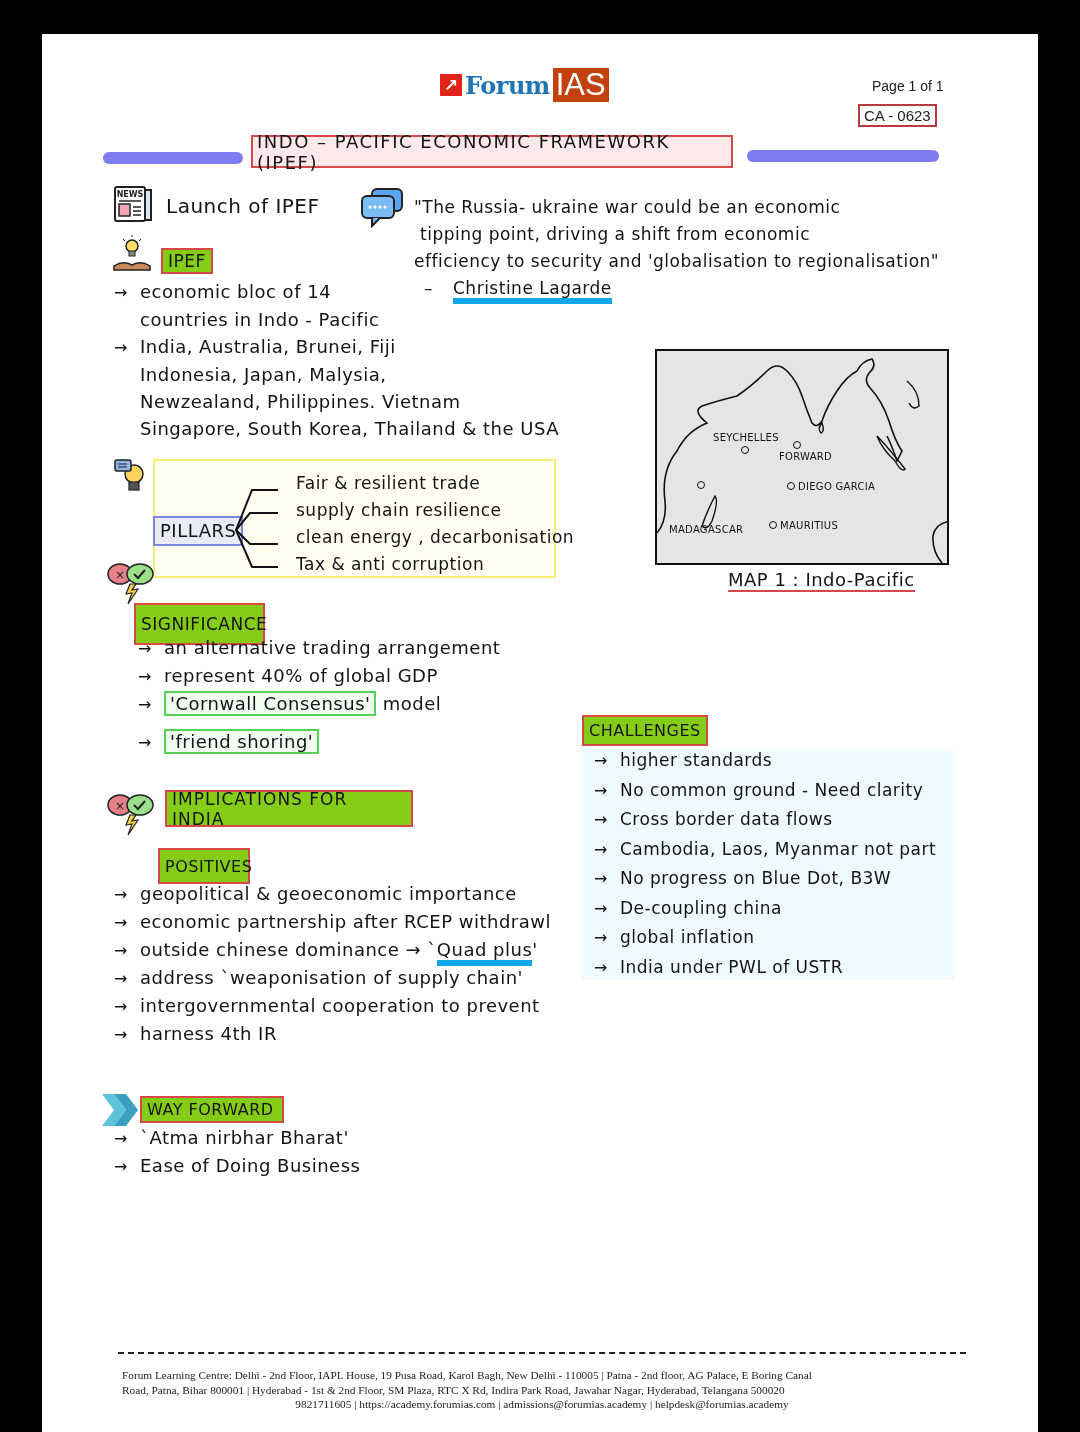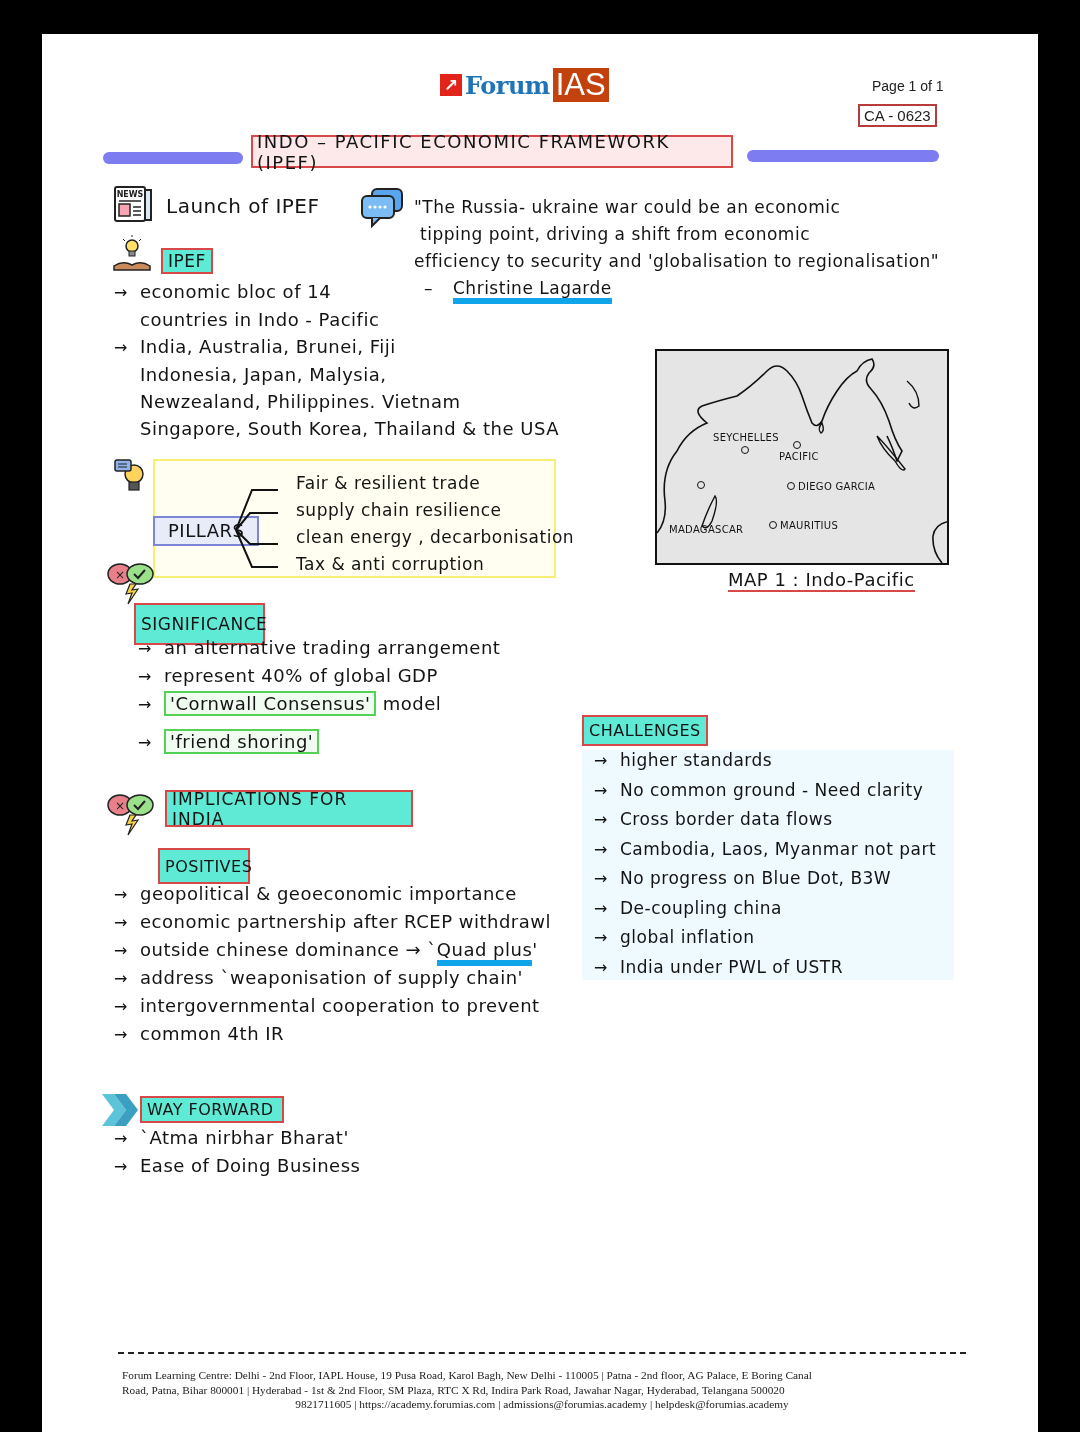--- a/index.html
+++ b/index.html
@@ -21,23 +21,23 @@
 
   .page-num { left: 830px; top: 44px; font-family: "Liberation Sans", sans-serif; font-size: 14px; color: #222; }
   .ca-code { left: 816px; top: 70px; border: 2px solid #b83a3a; padding: 1px 4px; font-family: "Liberation Sans", sans-serif; font-size: 15px; color: #222; }
 
   
   .pill { height: 12px; background: #7d7cf0; border-radius: 6px; }
   .pill-left { left: 61px; top: 118px; width: 140px; }
   .pill-right { left: 705px; top: 116px; width: 192px; }
   .title-box { left: 209px; top: 101px; width: 482px; height: 33px; background: #fde9e9; border: 2px solid #d84848; box-sizing: border-box; display: flex; align-items: center; padding-left: 4px; font-size: 18px; letter-spacing: 1.5px; }
 
-  .redbox { background: #5eead4; border: 2px solid #d84848; box-sizing: border-box; display: flex; align-items: center; padding: 0 5px; }
+  .redbox { background: #84cc16; border: 2px solid #d84848; box-sizing: border-box; display: flex; align-items: center; padding: 0 5px; }
   .greenbox { border: 2px solid #55d155; box-sizing: border-box; background: #f0fcf0; padding: 0 4px; }
-  .bluebox { border: 2px solid #7c86d6; background: #e8ebf8; box-sizing: border-box; padding: 0 13px; }
+  .bluebox { border: 2px solid #7c86d6; background: #e8ebf8; box-sizing: border-box; padding: 0 5px; }
 
   .line { font-size: 18px; line-height: 27px; white-space: nowrap; }
   .arrow { display: inline-block; width: 26px; font-size: 16px; }
 
   
   .map { left: 613px; top: 315px; width: 294px; height: 216px; border: 2px solid #111; box-sizing: border-box; background: #e5e5e5; overflow: hidden; }
   .map-label { font-size: 10px; position: absolute; letter-spacing: 0.3px; }
   .dot { position: absolute; width: 6px; height: 6px; border: 1.5px solid #111; border-radius: 50%; }
 
   .challenges-bg { left: 540px; top: 716px; width: 372px; height: 230px; background: #eefaff; }
@@ -124,21 +124,21 @@
       <path d="M0 182 Q10 170 8 150 Q4 120 20 100 Q30 80 50 72 Q35 60 45 55 Q60 50 80 45 Q95 35 110 20 Q120 10 130 20 Q140 30 145 45 Q150 60 155 72 Q160 78 165 70 Q170 55 180 40 Q190 25 200 20 Q205 10 215 8 Q220 15 212 22 Q206 30 214 38 Q225 50 232 70 Q238 90 245 100 L240 110 Q235 95 230 85" fill="none" stroke="#111" stroke-width="1.6"></path>
       <path d="M165 72 Q168 80 164 82 Q160 78 165 72 Z" fill="none" stroke="#111" stroke-width="1.4"></path>
       <path d="M220 85 Q230 95 248 118 Q245 122 238 110 Q225 98 220 85 Z" fill="none" stroke="#111" stroke-width="1.4"></path>
       <path d="M250 30 Q262 40 262 55 Q256 60 252 52" fill="none" stroke="#111" stroke-width="1.4"></path>
       <path d="M58 145 Q62 150 55 170 Q50 180 45 175 Q50 160 58 145 Z" fill="none" stroke="#111" stroke-width="1.4"></path>
       <path d="M294 170 Q278 172 276 185 Q275 200 285 212" fill="none" stroke="#111" stroke-width="1.6"></path>
     </svg>
     <div class="map-label hand" style="left:56px;top:81px;">SEYCHELLES</div>
     <div class="dot" style="left:84px;top:95px;"></div>
     <div class="dot" style="left:136px;top:90px;"></div>
-    <div class="map-label hand" style="left:122px;top:100px;">PACIFIC</div>
+    <div class="map-label hand" style="left:122px;top:100px;">FORWARD</div>
     <div class="dot" style="left:40px;top:130px;"></div>
     <div class="dot" style="left:130px;top:131px;"></div>
     <div class="map-label hand" style="left:141px;top:130px;">DIEGO GARCIA</div>
     <div class="map-label hand" style="left:12px;top:173px;">MADAGASCAR</div>
     <div class="dot" style="left:112px;top:170px;"></div>
     <div class="map-label hand" style="left:123px;top:169px;">MAURITIUS</div>
   </div>
   <div class="abs hand" style="left:686px;top:535px;font-size:18px;border-bottom:2px solid #d84848;">MAP 1 : Indo-Pacific</div>
 
   <div class="abs" style="left:72px;top:425px;width:34px;height:34px;">
@@ -205,21 +205,21 @@
     </svg>
   </div>
   <div class="abs redbox hand" style="left:123px;top:756px;width:248px;height:37px;font-size:17px;letter-spacing:1px;">IMPLICATIONS FOR INDIA</div>
   <div class="abs redbox hand" style="left:116px;top:814px;width:92px;height:36px;font-size:16px;">POSITIVES</div>
   <div class="abs hand" style="left:72px;top:846px;">
     <div class="line"><span class="arrow">→</span><span>geopolitical &amp; geoeconomic importance</span></div>
     <div class="line"><span class="arrow">→</span><span>economic partnership after RCEP withdrawl</span></div>
     <div class="line"><span class="arrow">→</span><span>outside chinese dominance → `</span><span class="u-red">Quad plus</span><span>'</span></div>
     <div class="line"><span class="arrow">→</span><span>address `weaponisation of supply chain'</span></div>
     <div class="line"><span class="arrow">→</span><span>intergovernmental cooperation to prevent</span></div>
-    <div class="line"><span class="arrow">→</span><span>common 4th IR</span></div>
+    <div class="line"><span class="arrow">→</span><span>harness 4th IR</span></div>
   </div>
 
   <div class="abs" style="left:58px;top:1058px;width:40px;height:36px;">
     <svg width="40" height="36" viewBox="0 0 40 36">
       <path d="M2 2 L14 2 L26 18 L14 34 L2 34 L14 18 Z" fill="#5cc4d8"></path>
       <path d="M14 2 L26 2 L38 18 L26 34 L14 34 L26 18 Z" fill="#3a9fc0"></path>
     </svg>
   </div>
   <div class="abs redbox hand" style="left:98px;top:1062px;width:144px;height:27px;font-size:16px;">WAY FORWARD</div>
   <div class="abs hand" style="left:72px;top:1090px;">

